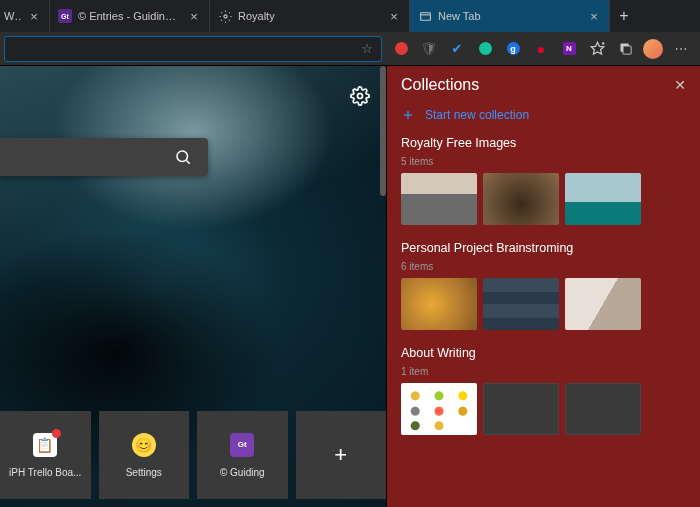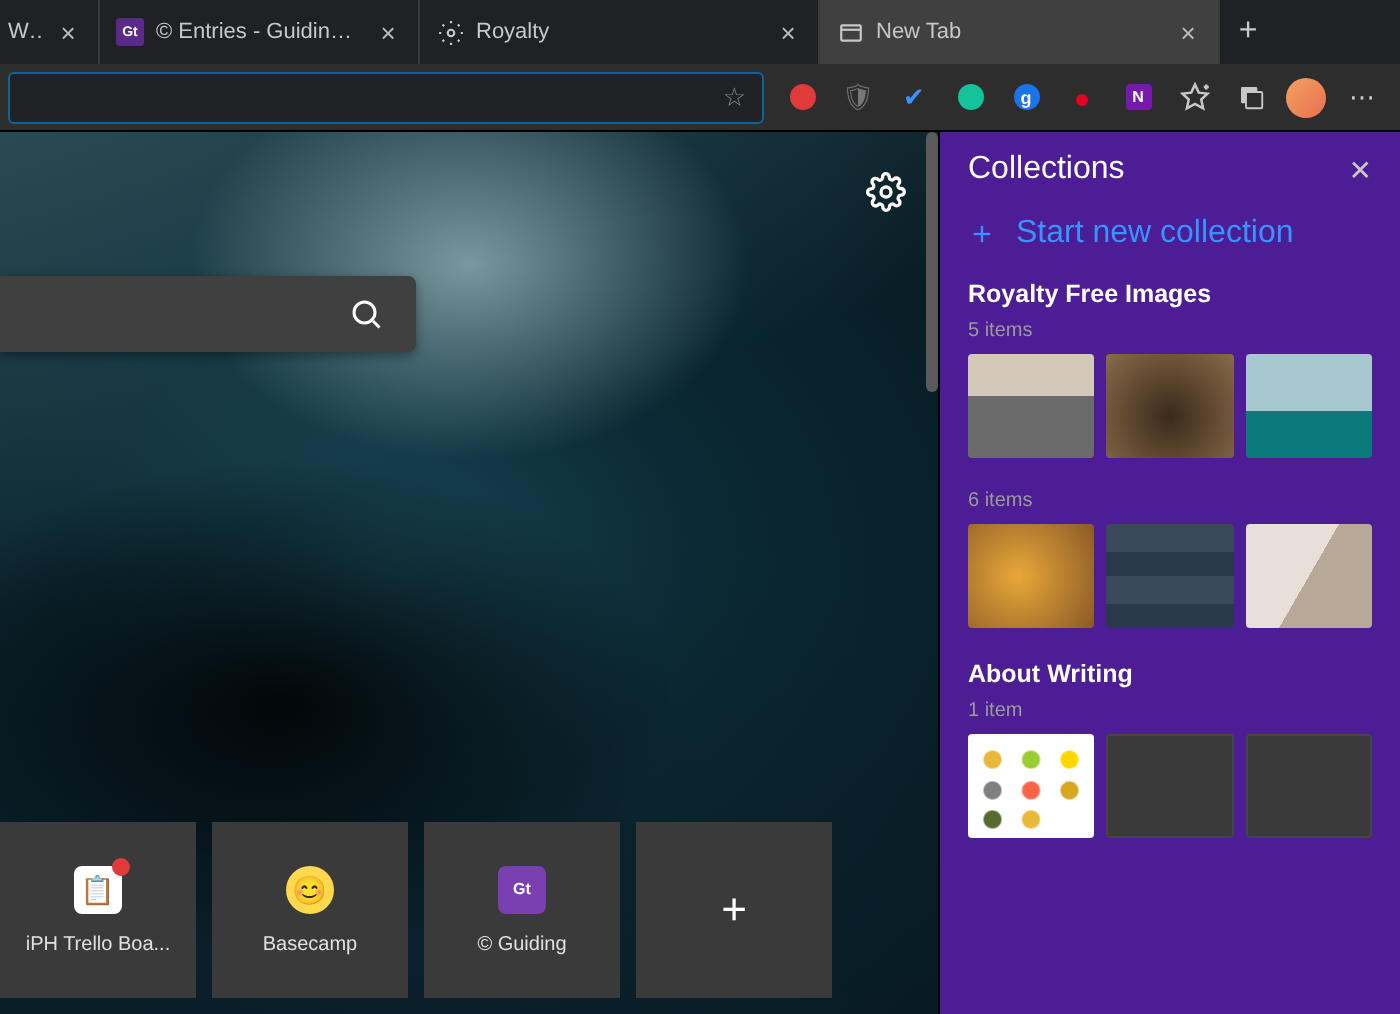--- a/index.html
+++ b/index.html
@@ -1,21 +1,21 @@
 <!DOCTYPE html>
 <html><head>
 <meta charset="utf-8">
 <style>
   * { margin: 0; padding: 0; box-sizing: border-box; font-family: -apple-system, BlinkMacSystemFont, "Segoe UI", sans-serif; }
   body { width: 700px; height: 507px; background: #202124; color: #e8eaed; overflow: hidden; }
   
   
   .tab-strip { height: 32px; background: #202124; display: flex; align-items: center; }
   .tab { height: 32px; display: flex; align-items: center; padding: 0 8px; gap: 6px; font-size: 11px; color: #c8c8c8; border-right: 1px solid #3a3a3a; max-width: 200px; }
-  .tab.active { background: #404040; }
+  .tab.active { background: #0c4a6e; }
   .tab-favicon { width: 14px; height: 14px; display: flex; align-items: center; justify-content: center; font-size: 10px; }
   .tab-title { flex: 1; white-space: nowrap; overflow: hidden; text-overflow: ellipsis; }
   .tab-close { width: 14px; height: 14px; display: flex; align-items: center; justify-content: center; font-size: 13px; cursor: pointer; color:#bbb; }
   .new-tab-btn { width: 28px; height: 28px; display: flex; align-items: center; justify-content: center; color: #c8c8c8; cursor: pointer; font-size: 16px; }
   
   
   .toolbar { height: 34px; background: #2d2d2d; display: flex; align-items: center; padding: 0 6px 0 0; gap: 2px; border-bottom: 1px solid #000; }
   .url-bar { flex: 1; height: 26px; background: #202124; border: 1px solid #0e639c; border-radius: 3px; display: flex; align-items: center; padding: 0 8px; margin: 0 4px; }
   .url-star { margin-left: auto; color: #888; font-size: 13px; }
   .toolbar-btn { width: 26px; height: 26px; display: flex; align-items: center; justify-content: center; cursor: pointer; font-size: 13px; color: #c8c8c8; }
@@ -45,30 +45,30 @@
   .ntp-tiles { position: absolute; bottom: 0; left: 0; right: 0; display: flex; gap: 8px; padding: 0 0 8px 0; }
   .tile { width: 98px; height: 88px; background: #3a3a3a; display: flex; flex-direction: column; align-items: center; justify-content: center; gap: 10px; cursor: pointer; }
   .tile-icon { width: 24px; height: 24px; border-radius: 4px; display: flex; align-items: center; justify-content: center; font-size: 14px; }
   .tile-label { font-size: 10px; color: #e0e0e0; text-align: right; }
   .tile-add { font-size: 22px; color: #fff; font-weight: 200; }
   
   .scrollbar { width: 6px; background: transparent; position:absolute; right:0; top:0; bottom:0; }
   .scroll-thumb { width:6px; background:#5a5a5a; border-radius:3px; position:absolute; top:0; height:130px; left:0; }
   
   
-  .panel { width: 230px; background: #4c1d95; display: flex; flex-direction: column; overflow: hidden; }
+  .panel { width: 313px; background: #7f1d1d; display: flex; flex-direction: column; overflow: hidden; }
   .panel-head { display: flex; align-items: center; padding: 10px 14px 6px; }
   .panel-title { font-size: 16px; font-weight: 400; color: #fff; flex: 1; }
   .panel-close { cursor: pointer; color: #c8c8c8; font-size: 14px; }
-  .panel-new { display: flex; align-items: center; gap: 10px; padding: 8px 14px 14px; color: #3794ff; font-size: 16px; cursor: pointer; }
+  .panel-new { display: flex; align-items: center; gap: 10px; padding: 8px 14px 14px; color: #3794ff; font-size: 12px; cursor: pointer; }
   .panel-body { flex: 1; overflow-y: auto; padding: 0 14px; position:relative; }
   .panel-body::-webkit-scrollbar { width: 6px; }
   .panel-body::-webkit-scrollbar-thumb { background: #5a5a5a; border-radius: 3px; }
   .coll { margin-bottom: 16px; }
-  .coll-title { font-size: 12.5px; font-weight: 700; color: #fff; }
+  .coll-title { font-size: 12.5px; font-weight: 400; color: #fff; }
   .coll-count { font-size: 10px; color: #9a9a9a; margin-top: 6px; margin-bottom: 6px; }
   .coll-thumbs { display: flex; gap: 6px; }
   .thumb { width: 76px; height: 52px; background: #454545; border-radius: 2px; overflow:hidden; }
   .thumb.empty { background:#3a3a3a; border:1px solid #454545; }
   
   
   .t-rf1 { background: linear-gradient(#d4c9b8 40%, #6b6b6b 40%); }
   .t-rf2 { background: radial-gradient(circle at 50% 60%, #3a2a1a, #8a6a4a); }
   .t-rf3 { background: linear-gradient(#a8c8d0 55%, #0a7a7a 55%); }
   .t-pp1 { background: radial-gradient(circle at 40% 50%, #e8a838, #8a5a28); }
@@ -182,21 +182,21 @@
           <line x1="21" y1="21" x2="16.65" y2="16.65"></line>
         </svg>
     </div>
     <div class="ntp-tiles">
       <div class="tile">
         <span class="tile-icon" style="background:#fff; position:relative;">📋<span style="position:absolute;top:-4px;right:-4px;width:9px;height:9px;background:#e03a3a;border-radius:50%;"></span></span>
         <span class="tile-label">iPH Trello Boa...</span>
       </div>
       <div class="tile">
         <span class="tile-icon" style="background:#ffd84d;border-radius:50%;">😊</span>
-        <span class="tile-label">Basecamp</span>
+        <span class="tile-label">Settings</span>
       </div>
       <div class="tile">
         <span class="tile-icon" style="background:#7a3fb0;color:#fff;font-size:8px;font-weight:bold;">Gt</span>
         <span class="tile-label">© Guiding</span>
       </div>
       <div class="tile">
         <span class="tile-add">+</span>
       </div>
     </div>
     <div class="scrollbar">
@@ -222,20 +222,21 @@
         <div class="coll-title">Royalty Free Images</div>
         <div class="coll-count">5 items</div>
         <div class="coll-thumbs">
           <div class="thumb t-rf1"></div>
           <div class="thumb t-rf2"></div>
           <div class="thumb t-rf3"></div>
         </div>
       </div>
 
       <div class="coll">
+        <div class="coll-title">Personal Project Brainstroming</div>
         <div class="coll-count">6 items</div>
         <div class="coll-thumbs">
           <div class="thumb t-pp1"></div>
           <div class="thumb t-pp2"></div>
           <div class="thumb t-pp3"></div>
         </div>
       </div>
 
       <div class="coll">
         <div class="coll-title">About Writing</div>

